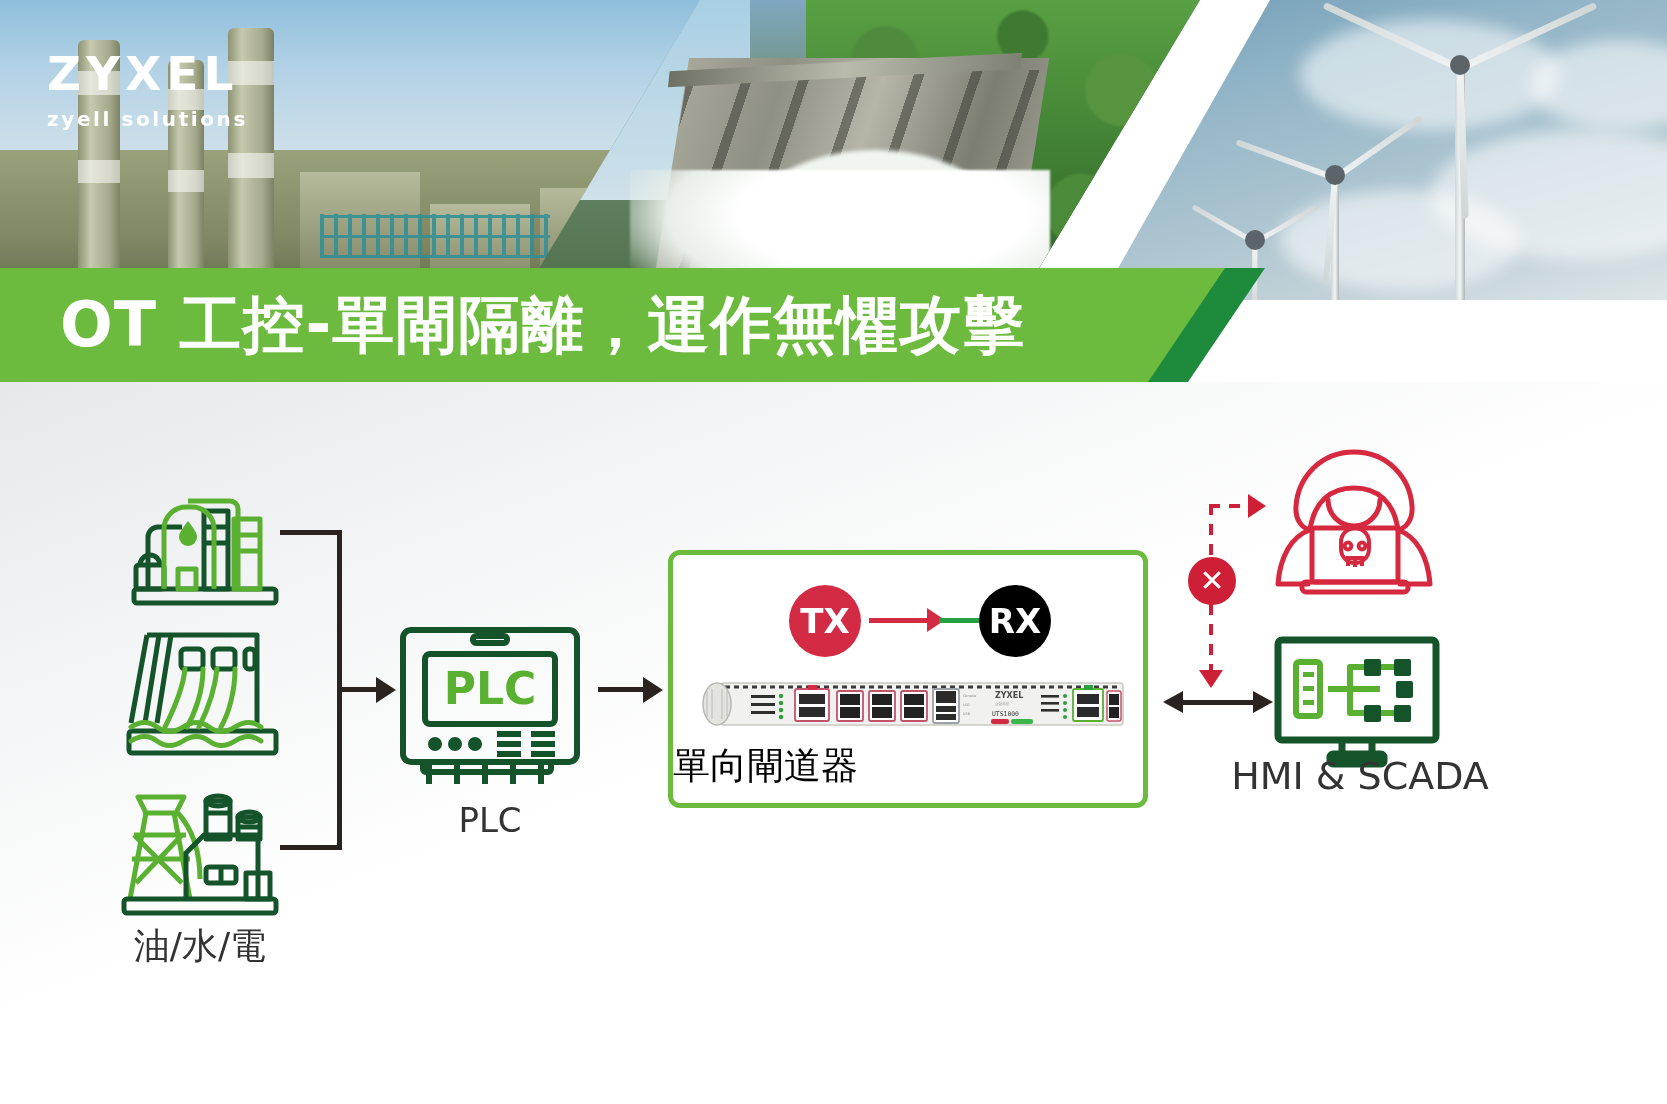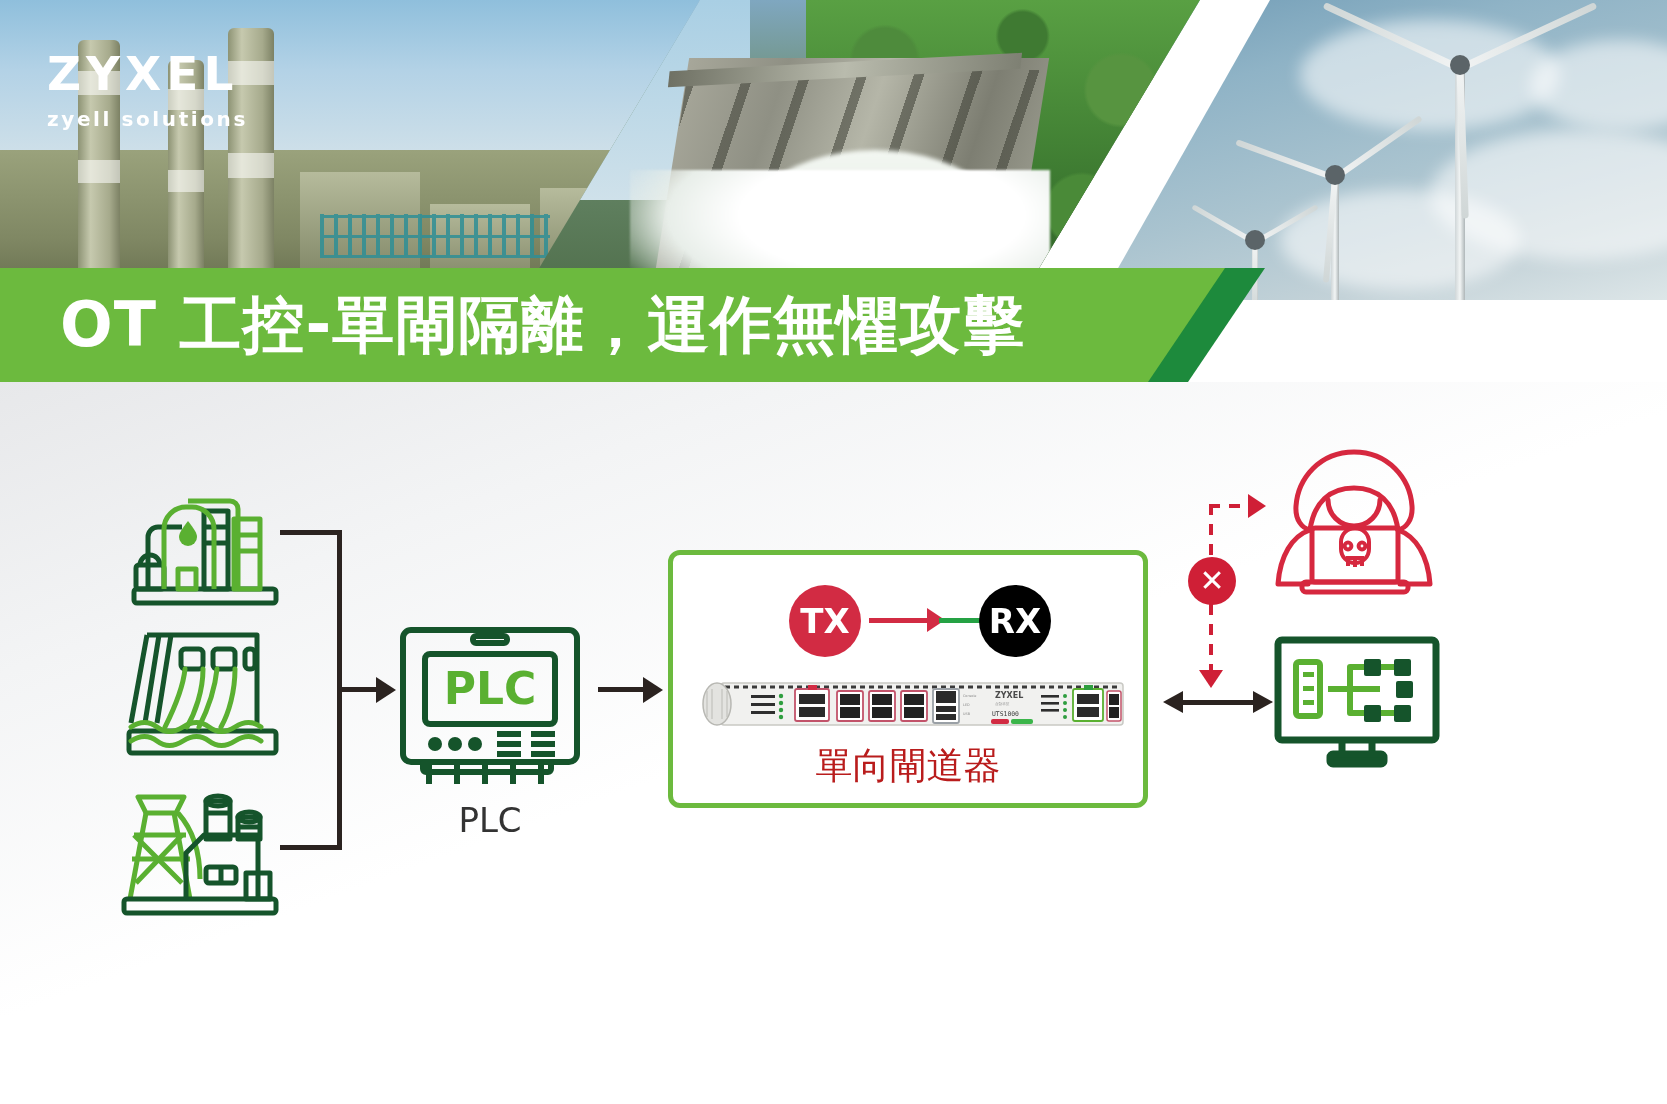--- a/index.html
+++ b/index.html
@@ -259,21 +259,21 @@
   .flow-head-green {
     position:absolute; left: 308px; top: 53px; width:0; height:0;
     border-top: 12px solid transparent; border-bottom: 12px solid transparent;
     border-left: 18px solid #25a244;
   }
   .appliance {
     position: absolute; left: 22px; top: 124px; width: 436px; height: 50px;
   }
   .gw-caption {
     position: absolute; left: 0; top: 186px; width: 100%;
-    text-align: center; font-size: 37px; color: #b91c1c;
+    text-align: left; font-size: 37px; color: #000000;
     font-family: "DejaVu Sans", "Liberation Sans", sans-serif;
   }
 
   
   .hack-label {
     position: absolute; left: 1243px; top: 10px; width: 220px;
     text-align: center; font-size: 40px; color: #d6283f;
     font-family: "DejaVu Sans", "Liberation Sans", sans-serif;
   }
   .hacker-icon { position: absolute; left: 1262px; top: 62px; width: 185px; height: 160px; }
@@ -441,20 +441,21 @@
           <rect x="118" y="30" width="22" height="22"></rect>
           <ellipse cx="129" cy="30" rx="11" ry="5"></ellipse>
           <path d="M118 40 h22"></path>
           <rect x="86" y="80" width="30" height="16" rx="3"></rect>
           <path d="M101 80 v16"></path>
           <rect x="126" y="86" width="24" height="26"></rect>
         </g>
       </svg>
     </div>
 
+    <div class="src-label">油/水/電</div>
 
     <div class="bracket">
       <div class="bk-line bk-top"></div>
       <div class="bk-line bk-vert"></div>
       <div class="bk-line bk-bot"></div>
     </div>
     <div class="arrow-stem" style="left:337px; top:305px; width:42px;"></div>
     <div class="arrow-head" style="left:376px; top:295px;"></div>
 
     <div class="node plc-node">
@@ -612,14 +613,15 @@
         <g fill="#15542b">
           <rect x="92" y="25" width="17" height="17" rx="2"></rect>
           <rect x="122" y="25" width="17" height="17" rx="2"></rect>
           <rect x="124" y="47" width="17" height="17" rx="2"></rect>
           <rect x="92" y="71" width="17" height="17" rx="2"></rect>
           <rect x="122" y="71" width="17" height="17" rx="2"></rect>
         </g>
       </svg>
     </div>
 
+    <div class="hmi-label">HMI &amp; SCADA</div>
   </div>
 </div>
 
 </body></html>

